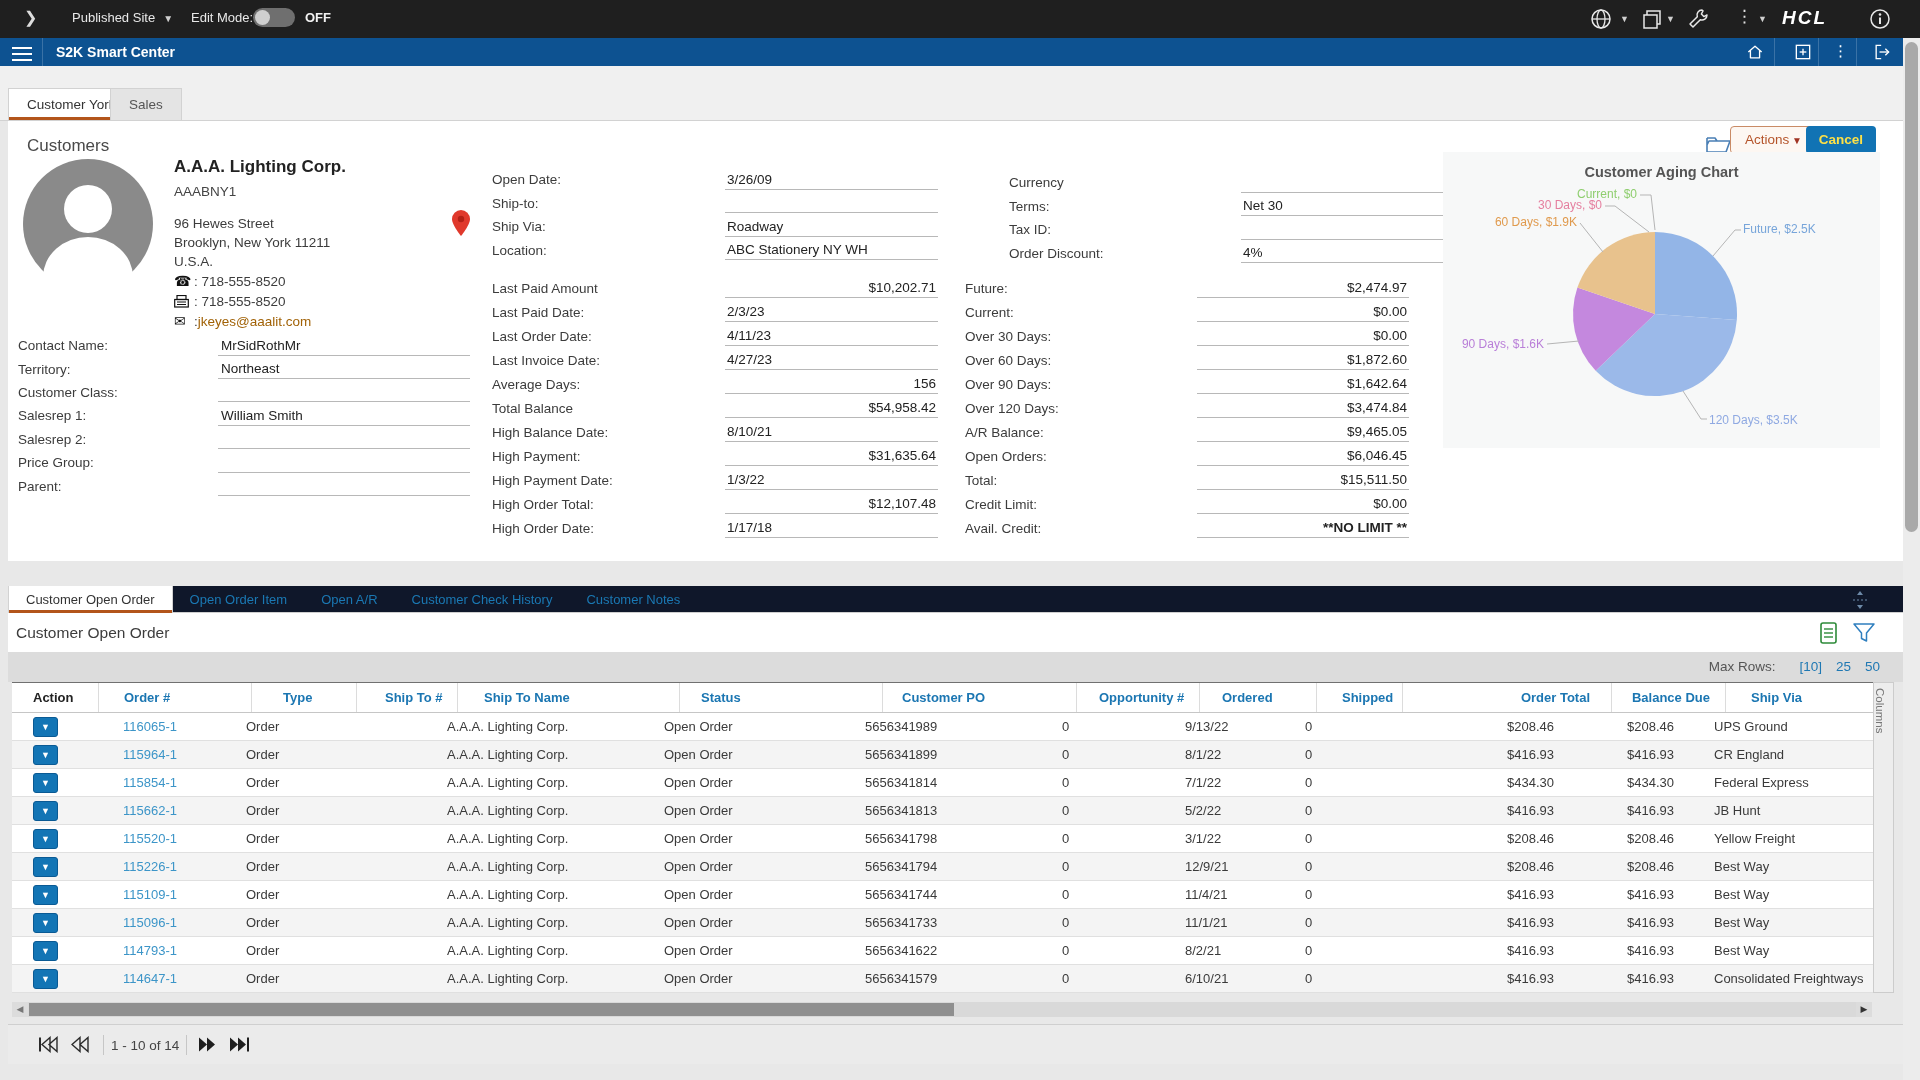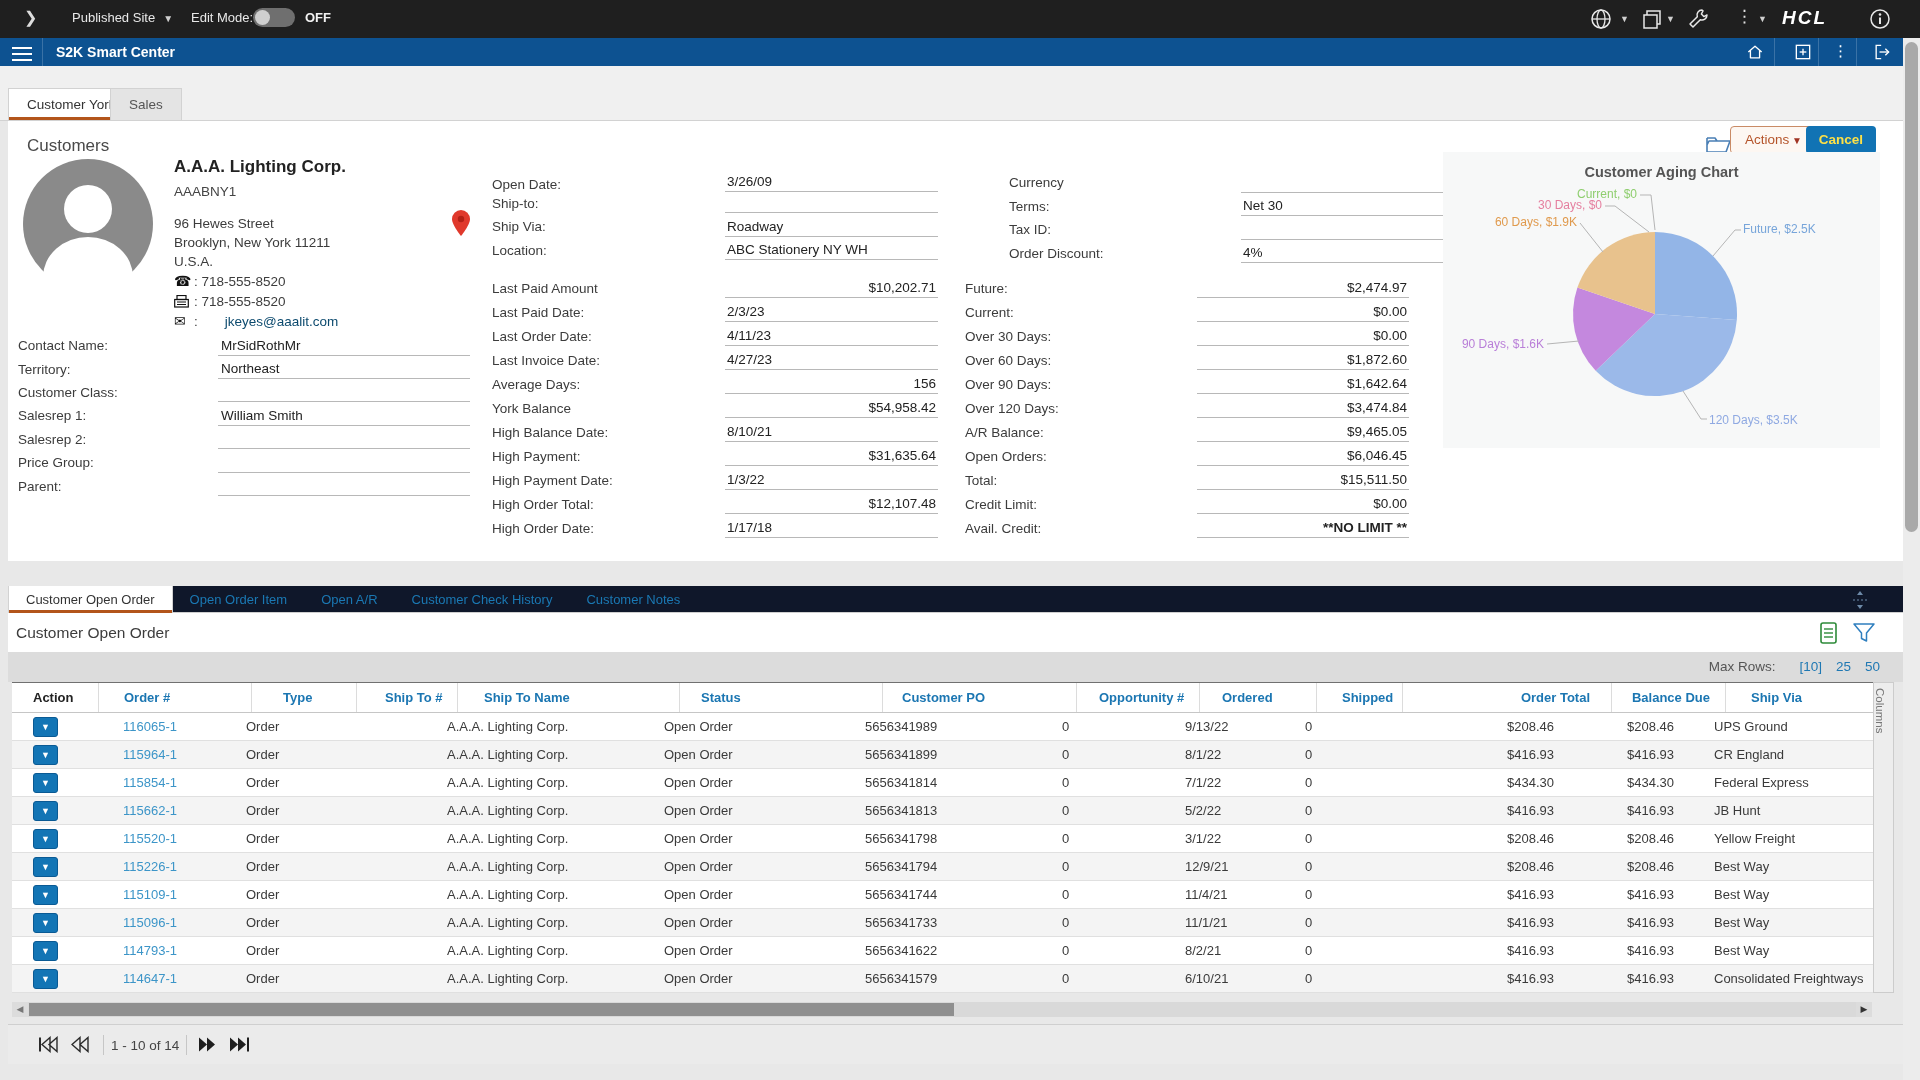--- a/index.html
+++ b/index.html
@@ -42,21 +42,21 @@
   .cancel-btn { position:absolute; right:27px; top:5px; height:28px; padding:0 13px; border-radius:4px; background:#1173b4;
                 color:#fde047; font-size:13.5px; font-weight:bold; line-height:28px; cursor:pointer; }
   
   .avatar { position:absolute; left:15px; top:38px; width:130px; height:130px; }
   .cust-name { position:absolute; left:166px; top:36px; font-size:17px; font-weight:bold; color:#222; }
   .cust-code { position:absolute; left:166px; top:63px; font-size:13.5px; color:#444; }
   .cust-addr { position:absolute; left:166px; top:93px; font-size:13.5px; color:#3c3c3c; line-height:19px; }
   .cust-contact { position:absolute; left:166px; top:150px; font-size:13.5px; color:#3c3c3c; }
   .cc-row { height:20px; display:flex; align-items:center; }
   .cc-ico { width:20px; display:inline-block; font-size:14px; color:#111; }
-  .email-link { color:#0c4a6e; cursor:pointer;margin-left:27px; }
+  .email-link { color:#a16207; cursor:pointer; }
   .map-pin { position:absolute; left:444px; top:89px; width:18px; height:26px; cursor:pointer; }
   .profile-fields { position:absolute; left:10px; top:213px; width:460px; }
   .pf-row { display:flex; height:23.4px; align-items:center; }
   .pf-label { width:200px; font-size:13.5px; color:#3c3c3c; }
   .pf-val { width:252px; font-size:13.5px; color:#222; border-bottom:1px solid #b8b8b8; height:20px; line-height:19px; padding-left:3px; }
   
   .dcol { position:absolute; }
   .d-row { display:flex; align-items:center; }
   .d-label { width:233px; font-size:13.5px; color:#3c3c3c; }
   .d-val { width:213px; font-size:13.5px; color:#222; border-bottom:1px solid #b8b8b8; height:20px; line-height:19px; padding:0 2px; }
@@ -249,21 +249,21 @@
           <div class="pf-label">Price Group:</div>
           <div class="pf-val"></div>
         </div>
         <div class="pf-row">
           <div class="pf-label">Parent:</div>
           <div class="pf-val"></div>
         </div>
       </div>
 
     <div class="dcol" id="mid-a" style="left:484px; top:47px; width:446px;">
-        <div class="d-row" style="height: 23.5px; align-items: flex-end;">
+        <div class="d-row" style="height: 23.5px;">
           <div class="d-label">Open Date:</div>
           <div class="d-val ">3/26/09</div>
         </div>
         <div class="d-row" style="height: 23.5px;">
           <div class="d-label">Ship-to:</div>
           <div class="d-val "></div>
         </div>
         <div class="d-row" style="height: 23.5px;">
           <div class="d-label">Ship Via:</div>
           <div class="d-val ">Roadway</div>
@@ -288,21 +288,21 @@
         </div>
         <div class="d-row" style="height: 24px;">
           <div class="d-label">Last Invoice Date:</div>
           <div class="d-val ">4/27/23</div>
         </div>
         <div class="d-row" style="height: 24px;">
           <div class="d-label">Average Days:</div>
           <div class="d-val right">156</div>
         </div>
         <div class="d-row" style="height: 24px;">
-          <div class="d-label">York Balance</div>
+          <div class="d-label">Total Balance</div>
           <div class="d-val right">$54,958.42</div>
         </div>
         <div class="d-row" style="height: 24px;">
           <div class="d-label">High Balance Date:</div>
           <div class="d-val ">8/10/21</div>
         </div>
         <div class="d-row" style="height: 24px;">
           <div class="d-label">High Payment:</div>
           <div class="d-val right">$31,635.64</div>
         </div>

